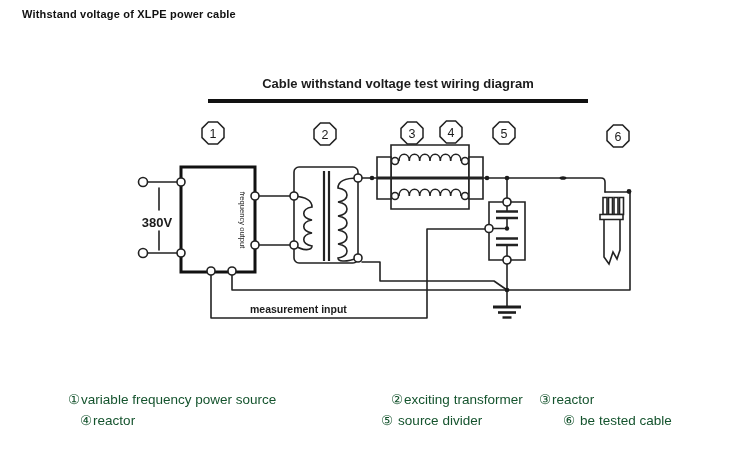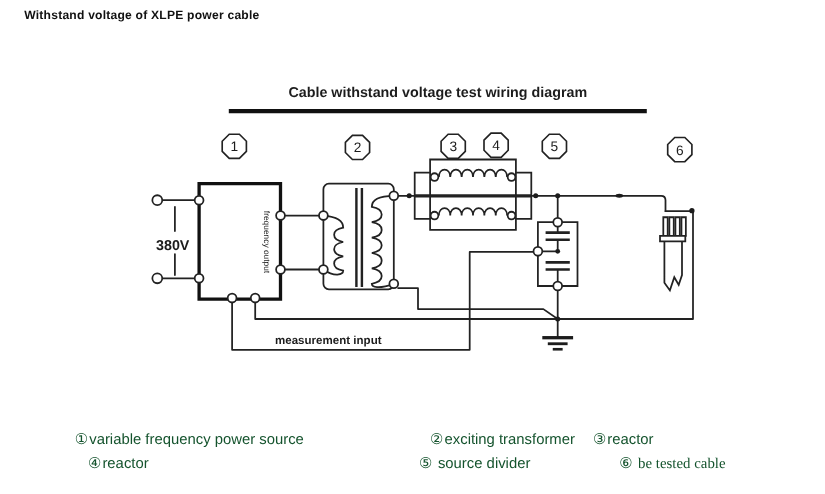--- a/index.html
+++ b/index.html
@@ -171,16 +171,16 @@
   </div>
   <div class="legend-item" style="left:539px;top:391px;">
     <span class="num">③</span><span>reactor</span>
   </div>
   <div class="legend-item" style="left:80px;top:412px;">
     <span class="num">④</span><span>reactor</span>
   </div>
   <div class="legend-item sp" style="left:381px;top:412px;">
     <span class="num">⑤</span><span>source divider</span>
   </div>
-  <div class="legend-item sp" style="left:563px;top:412px;font-family:Liberation Serif, serif;">
+  <div class="legend-item sp" style="left:563px;top:412px;">
     <span class="num">⑥</span><span>be tested cable</span>
   </div>
 </div>
 
 </body></html>

